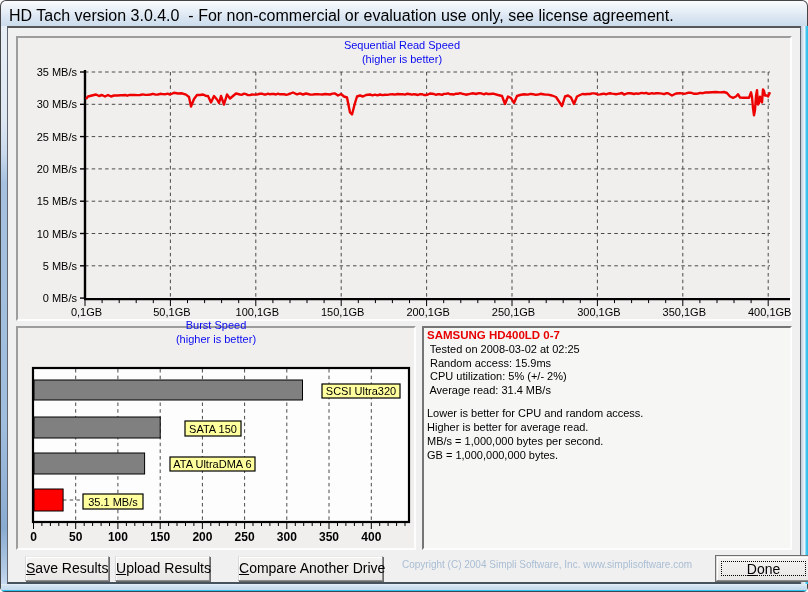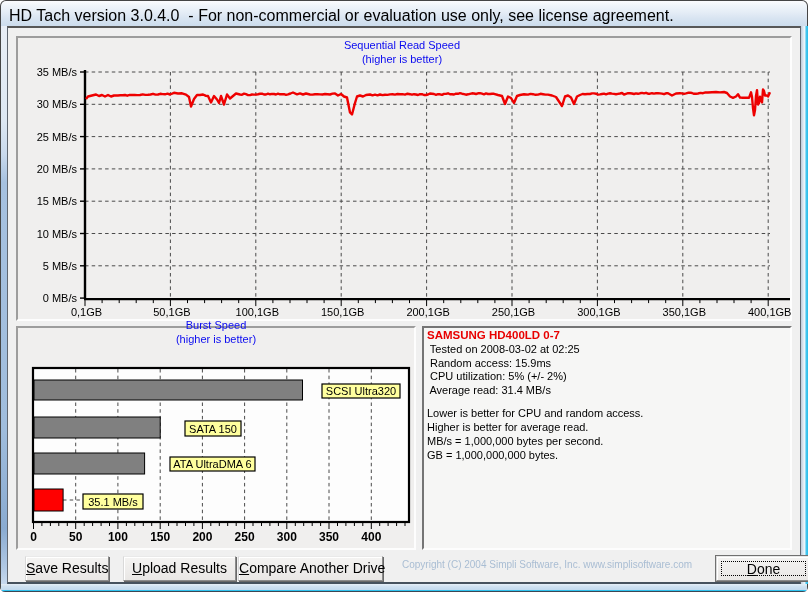--- a/index.html
+++ b/index.html
@@ -229,17 +229,17 @@
 <div class="ctitle" style="left:66px;top:318px">Burst Speed<br>(higher is better)</div>
 <div id="infotext"><b style="color:#e80000;font-size:11.5px">SAMSUNG HD400LD 0-7</b>
  Tested on 2008-03-02 at 02:25
  Random access: 15.9ms
  CPU utilization: 5% (+/- 2%)
  Average read: 31.4 MB/s<span style="display:block;height:9.5px"></span>Lower is better for CPU and random access.
 Higher is better for average read.
 MB/s = 1,000,000 bytes per second.
 GB = 1,000,000,000 bytes.</div>
 <div class="btn" style="left:25px;top:556px;width:84px"><u>S</u>ave Results</div>
-<div class="btn" style="left:123px;top:556px;width:113px"><u>U</u>pload Results</div>
+<div class="btn" style="left:115px;top:556px;width:95px"><u>U</u>pload Results</div>
 <div class="btn" style="left:238px;top:556px;width:145px"><u>C</u>ompare Another Drive</div>
 <div class="btn" style="left:716px;top:556px;width:95px;box-shadow:inset 1px 1px 0 #fff, 1px 1px 0 #6a6a6a, 0 0 0 1px #707070">
     <div style="position:absolute;left:4px;top:4px;right:4px;bottom:4px;border:1px dotted #000;line-height:15px"><u>D</u>one</div>
   </div>
 <div id="copyright">Copyright (C) 2004 Simpli Software, Inc. www.simplisoftware.com</div>
 </body></html>

